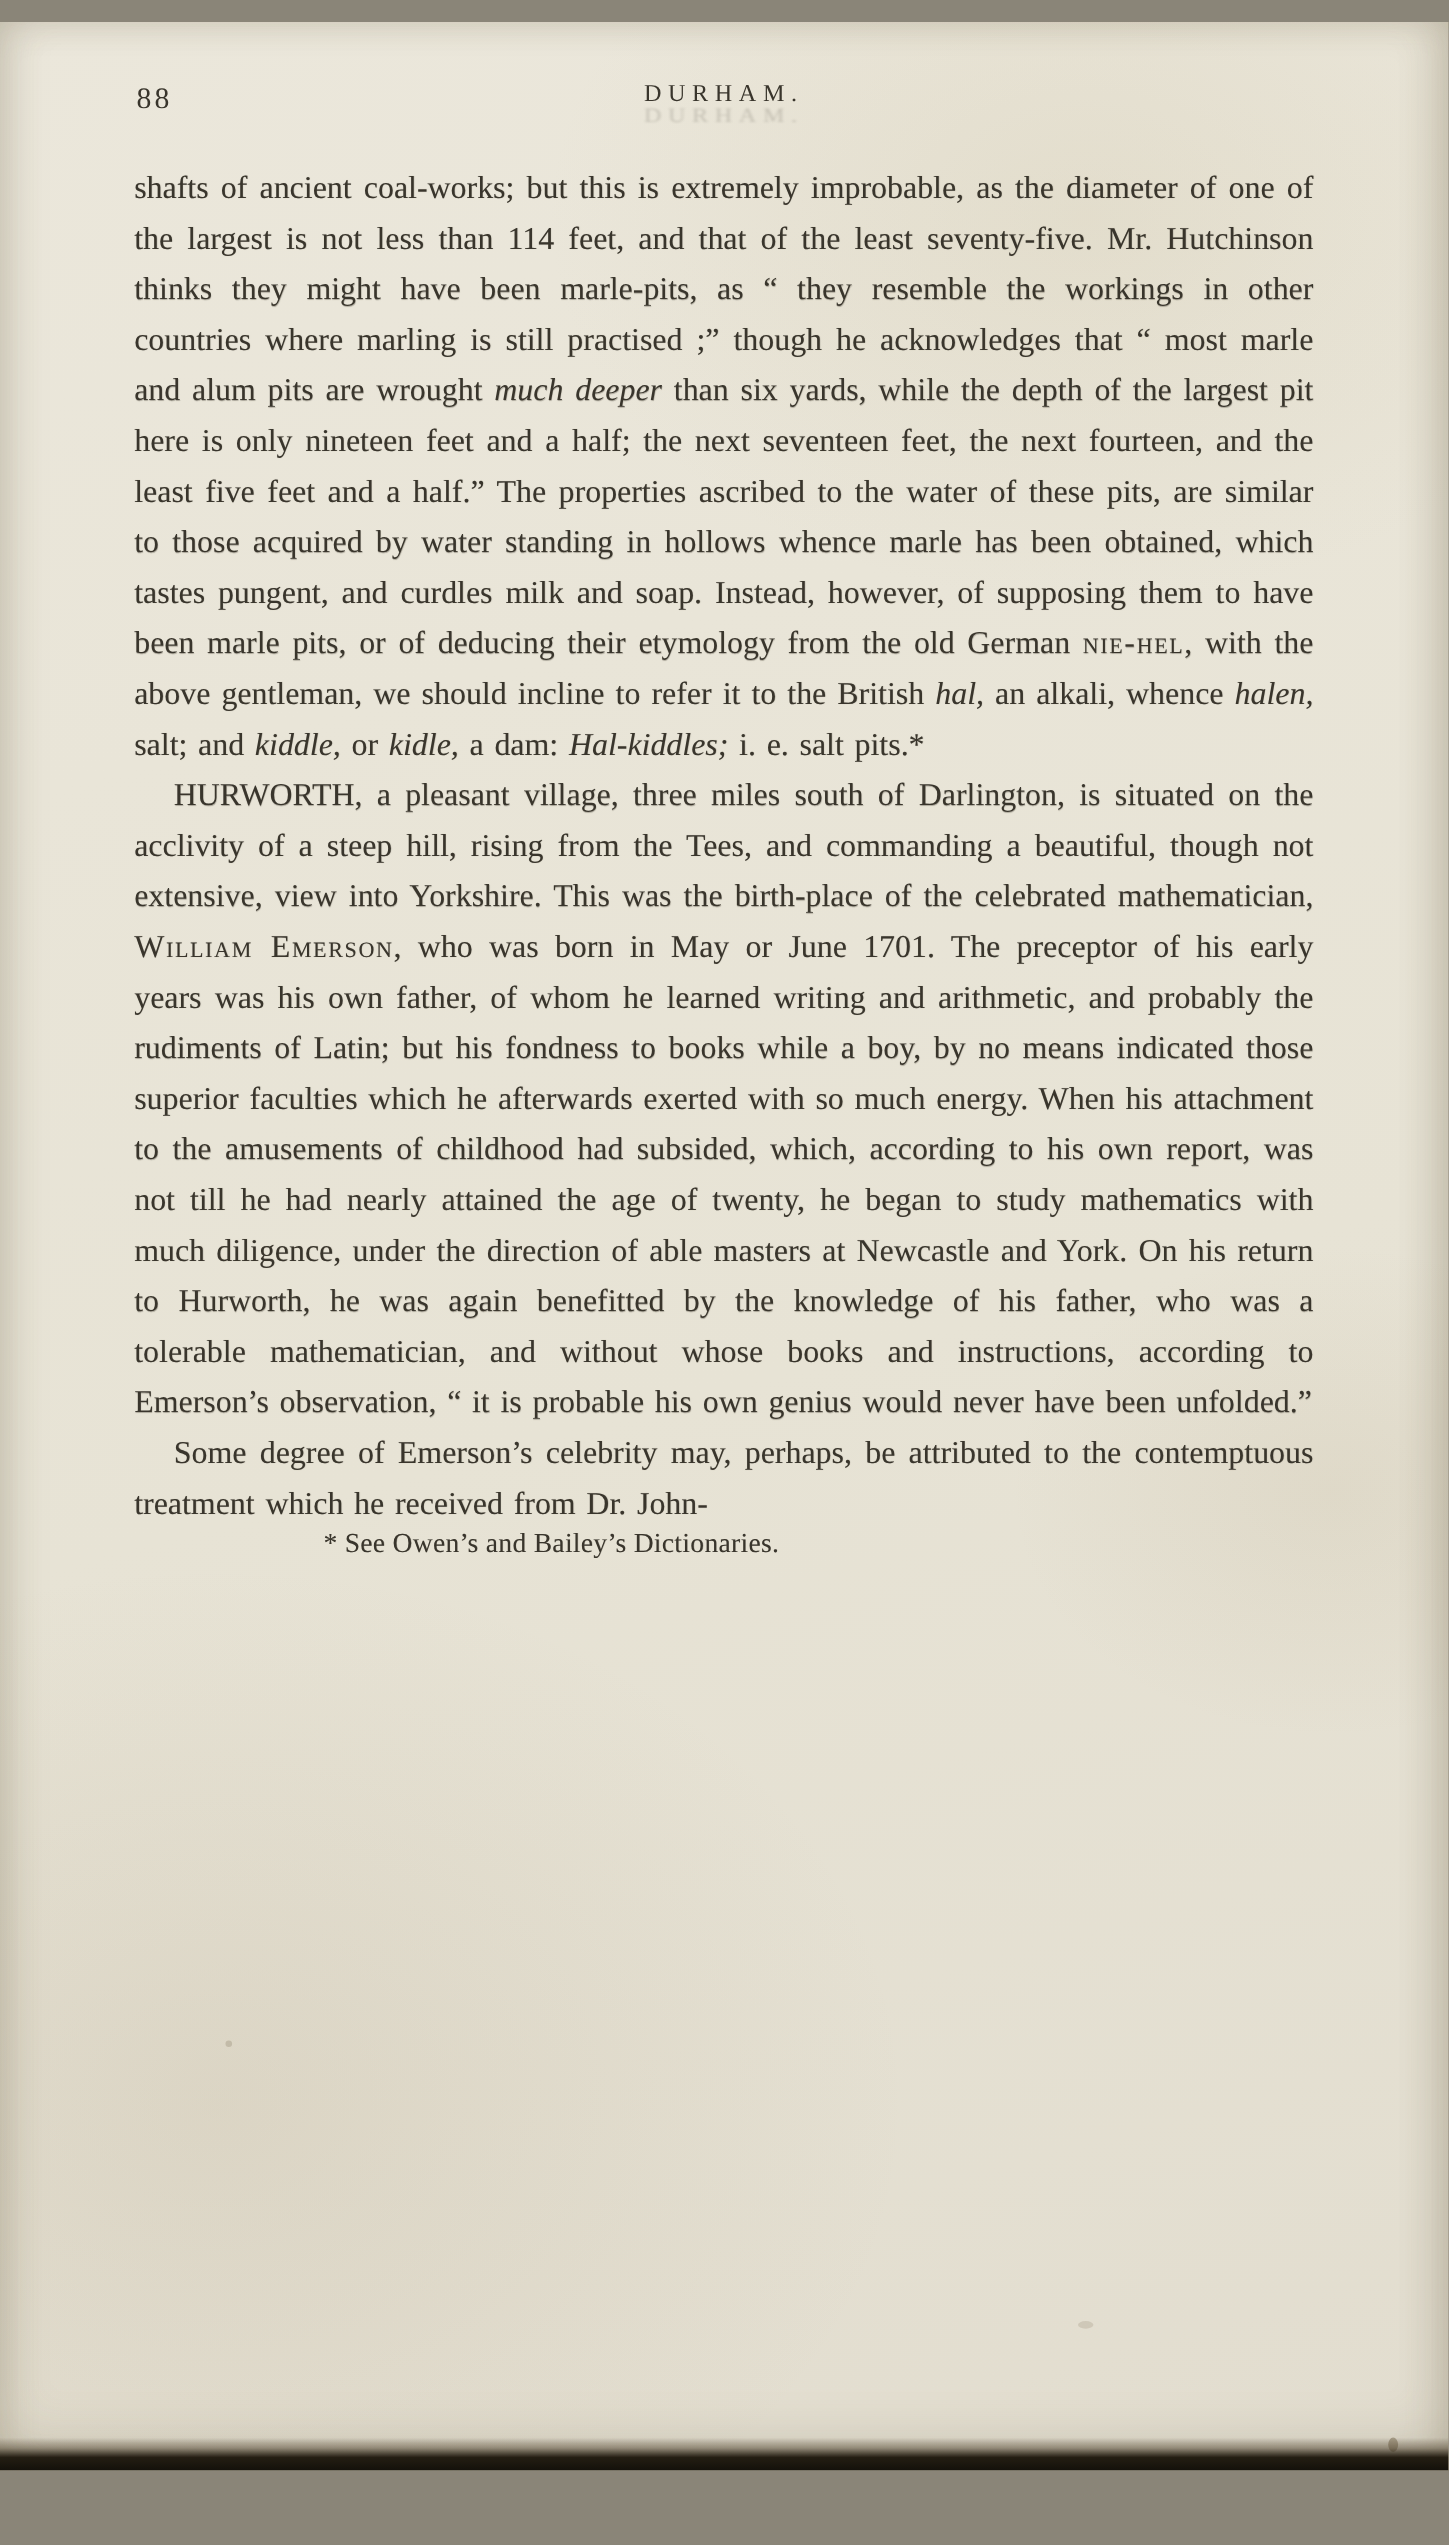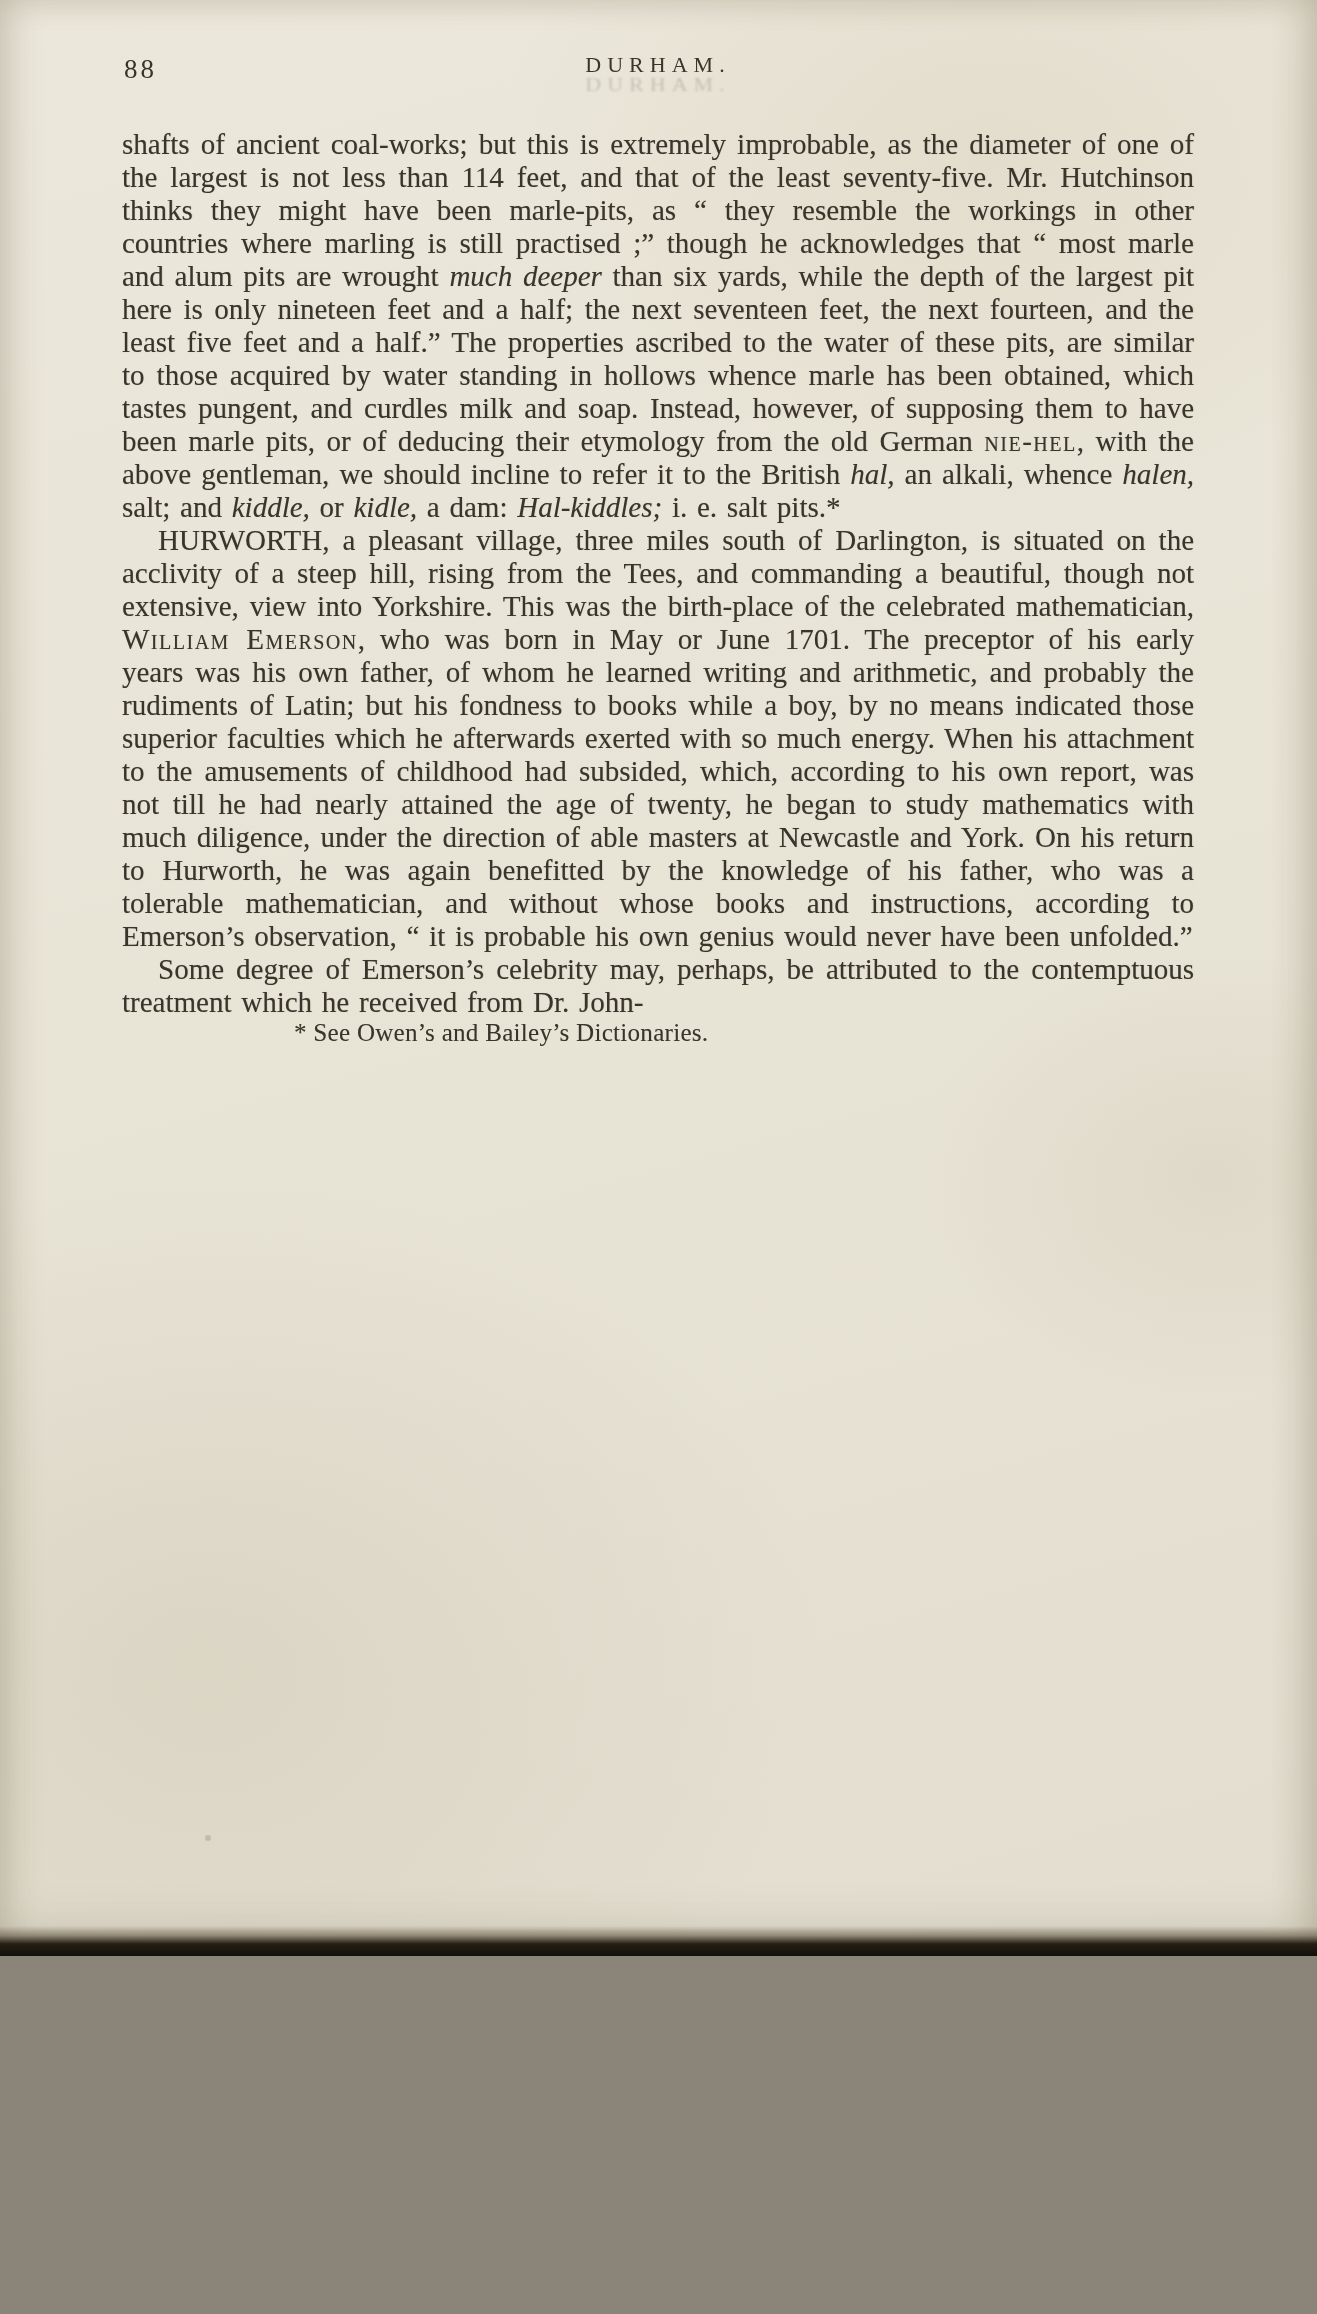--- a/index.html
+++ b/index.html
@@ -4,32 +4,33 @@
 <style>
   * { margin: 0; padding: 0; box-sizing: border-box; }
   html, body { width: 1317px; height: 2314px; }
   body {
     font-family: "Liberation Serif", "DejaVu Serif", serif;
     background: #8a8578;
   }
   .scan {
     position: relative;
     width: 1317px;
-    height: 1956px;
+    height: 2226px;
     overflow: hidden;
     color: #39352c;
     background:
       radial-gradient(ellipse 700px 500px at 75% 8%, rgba(205,195,165,0.25), transparent 70%),
       radial-gradient(ellipse 900px 700px at 15% 85%, rgba(150,130,95,0.12), transparent 70%),
       radial-gradient(ellipse 420px 320px at 92% 60%, rgba(160,140,100,0.10), transparent 70%),
       linear-gradient(165deg, #ebe7db 0%, #e7e3d5 55%, #e2ddcf 100%);
     box-shadow:
       inset -14px 0 34px rgba(100,85,55,0.14),
       inset 10px 0 30px rgba(110,95,65,0.10),
       inset 0 -26px 46px rgba(90,75,50,0.18);
+    margin-top: 20px;
   }
   .content {
     position: absolute;
     left: 122px;
     top: 52px;
     width: 1072px;
   }
   .header-row {
     position: relative;
     height: 42px;
@@ -51,21 +52,21 @@
     left: 0; right: 0;
     top: 20px;
     opacity: 0.20;
     filter: blur(1.3px);
     transform: scaleY(0.85);
     pointer-events: none;
   }
   .body {
     margin-top: 34px;
     font-size: 29px;
-    line-height: 33px;
+    line-height: 46px;
     text-align: justify;
     word-spacing: 2.5px;
     text-shadow: 0.3px 0.3px 0.7px rgba(59,54,44,0.35);
   }
   .para { text-indent: 0; }
   .para.indent { text-indent: 36px; }
   .italic { font-style: italic; }
   .smallcaps { font-variant: small-caps; letter-spacing: 1.5px; }
   .catchword-row {
     margin-top: 16px;

